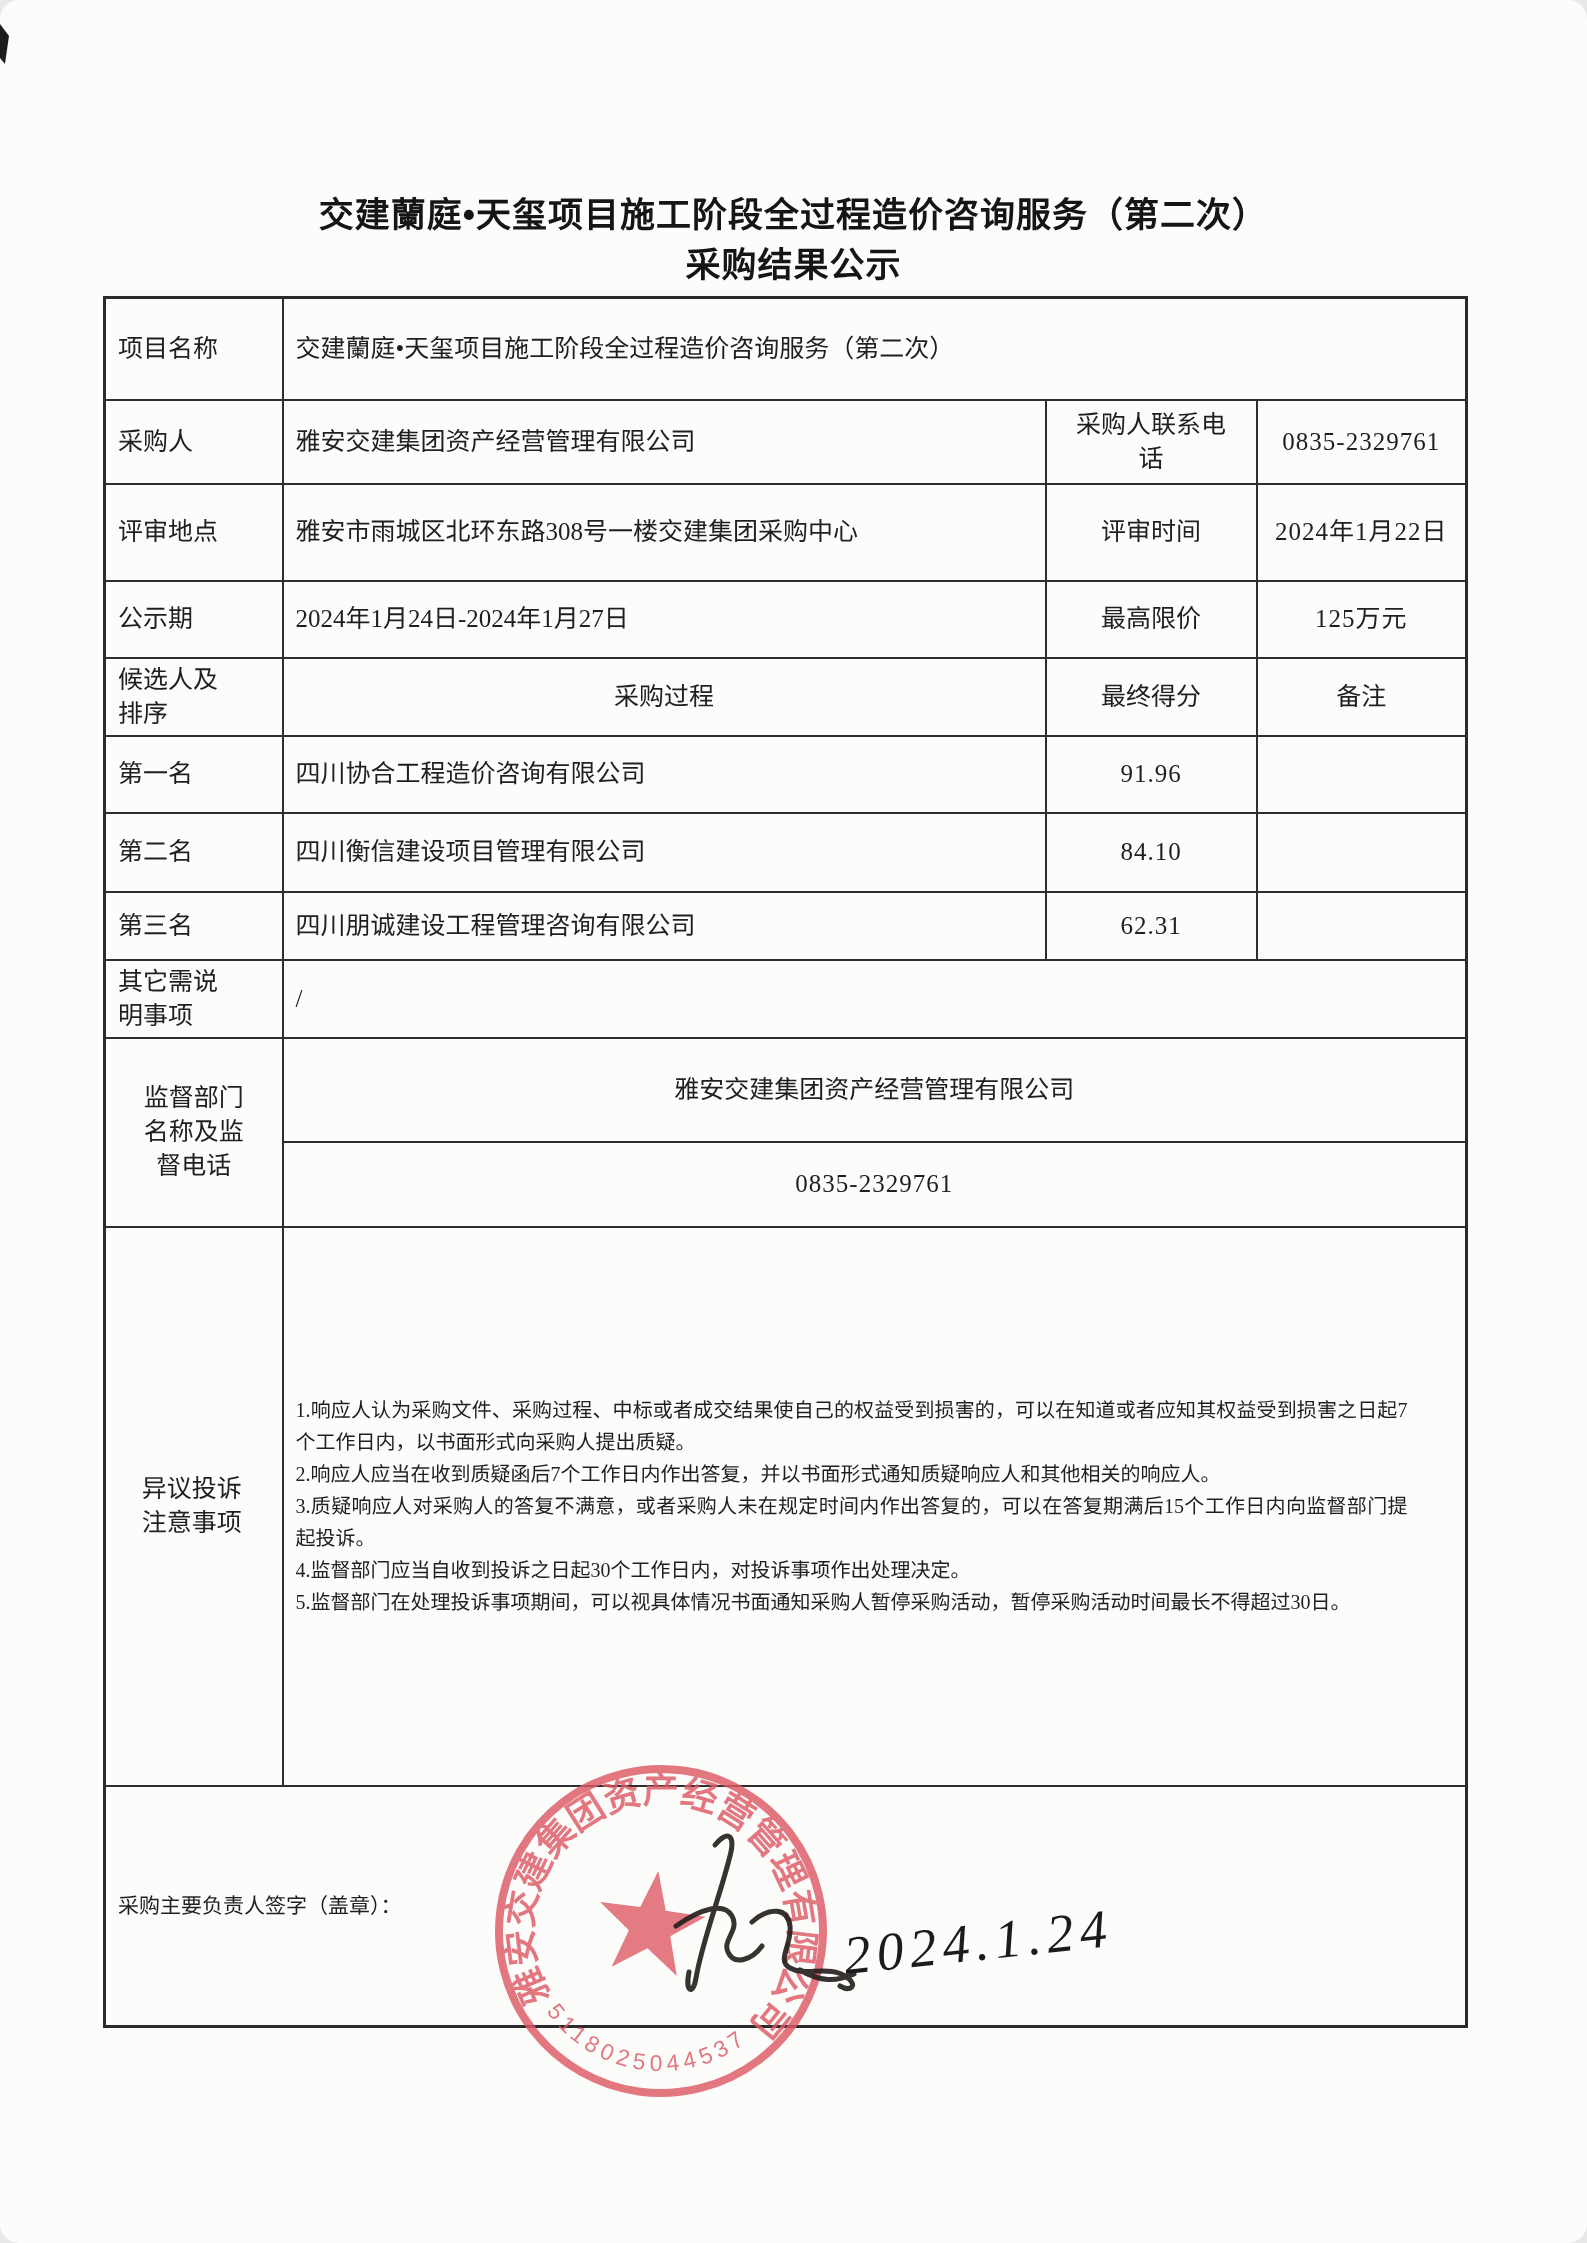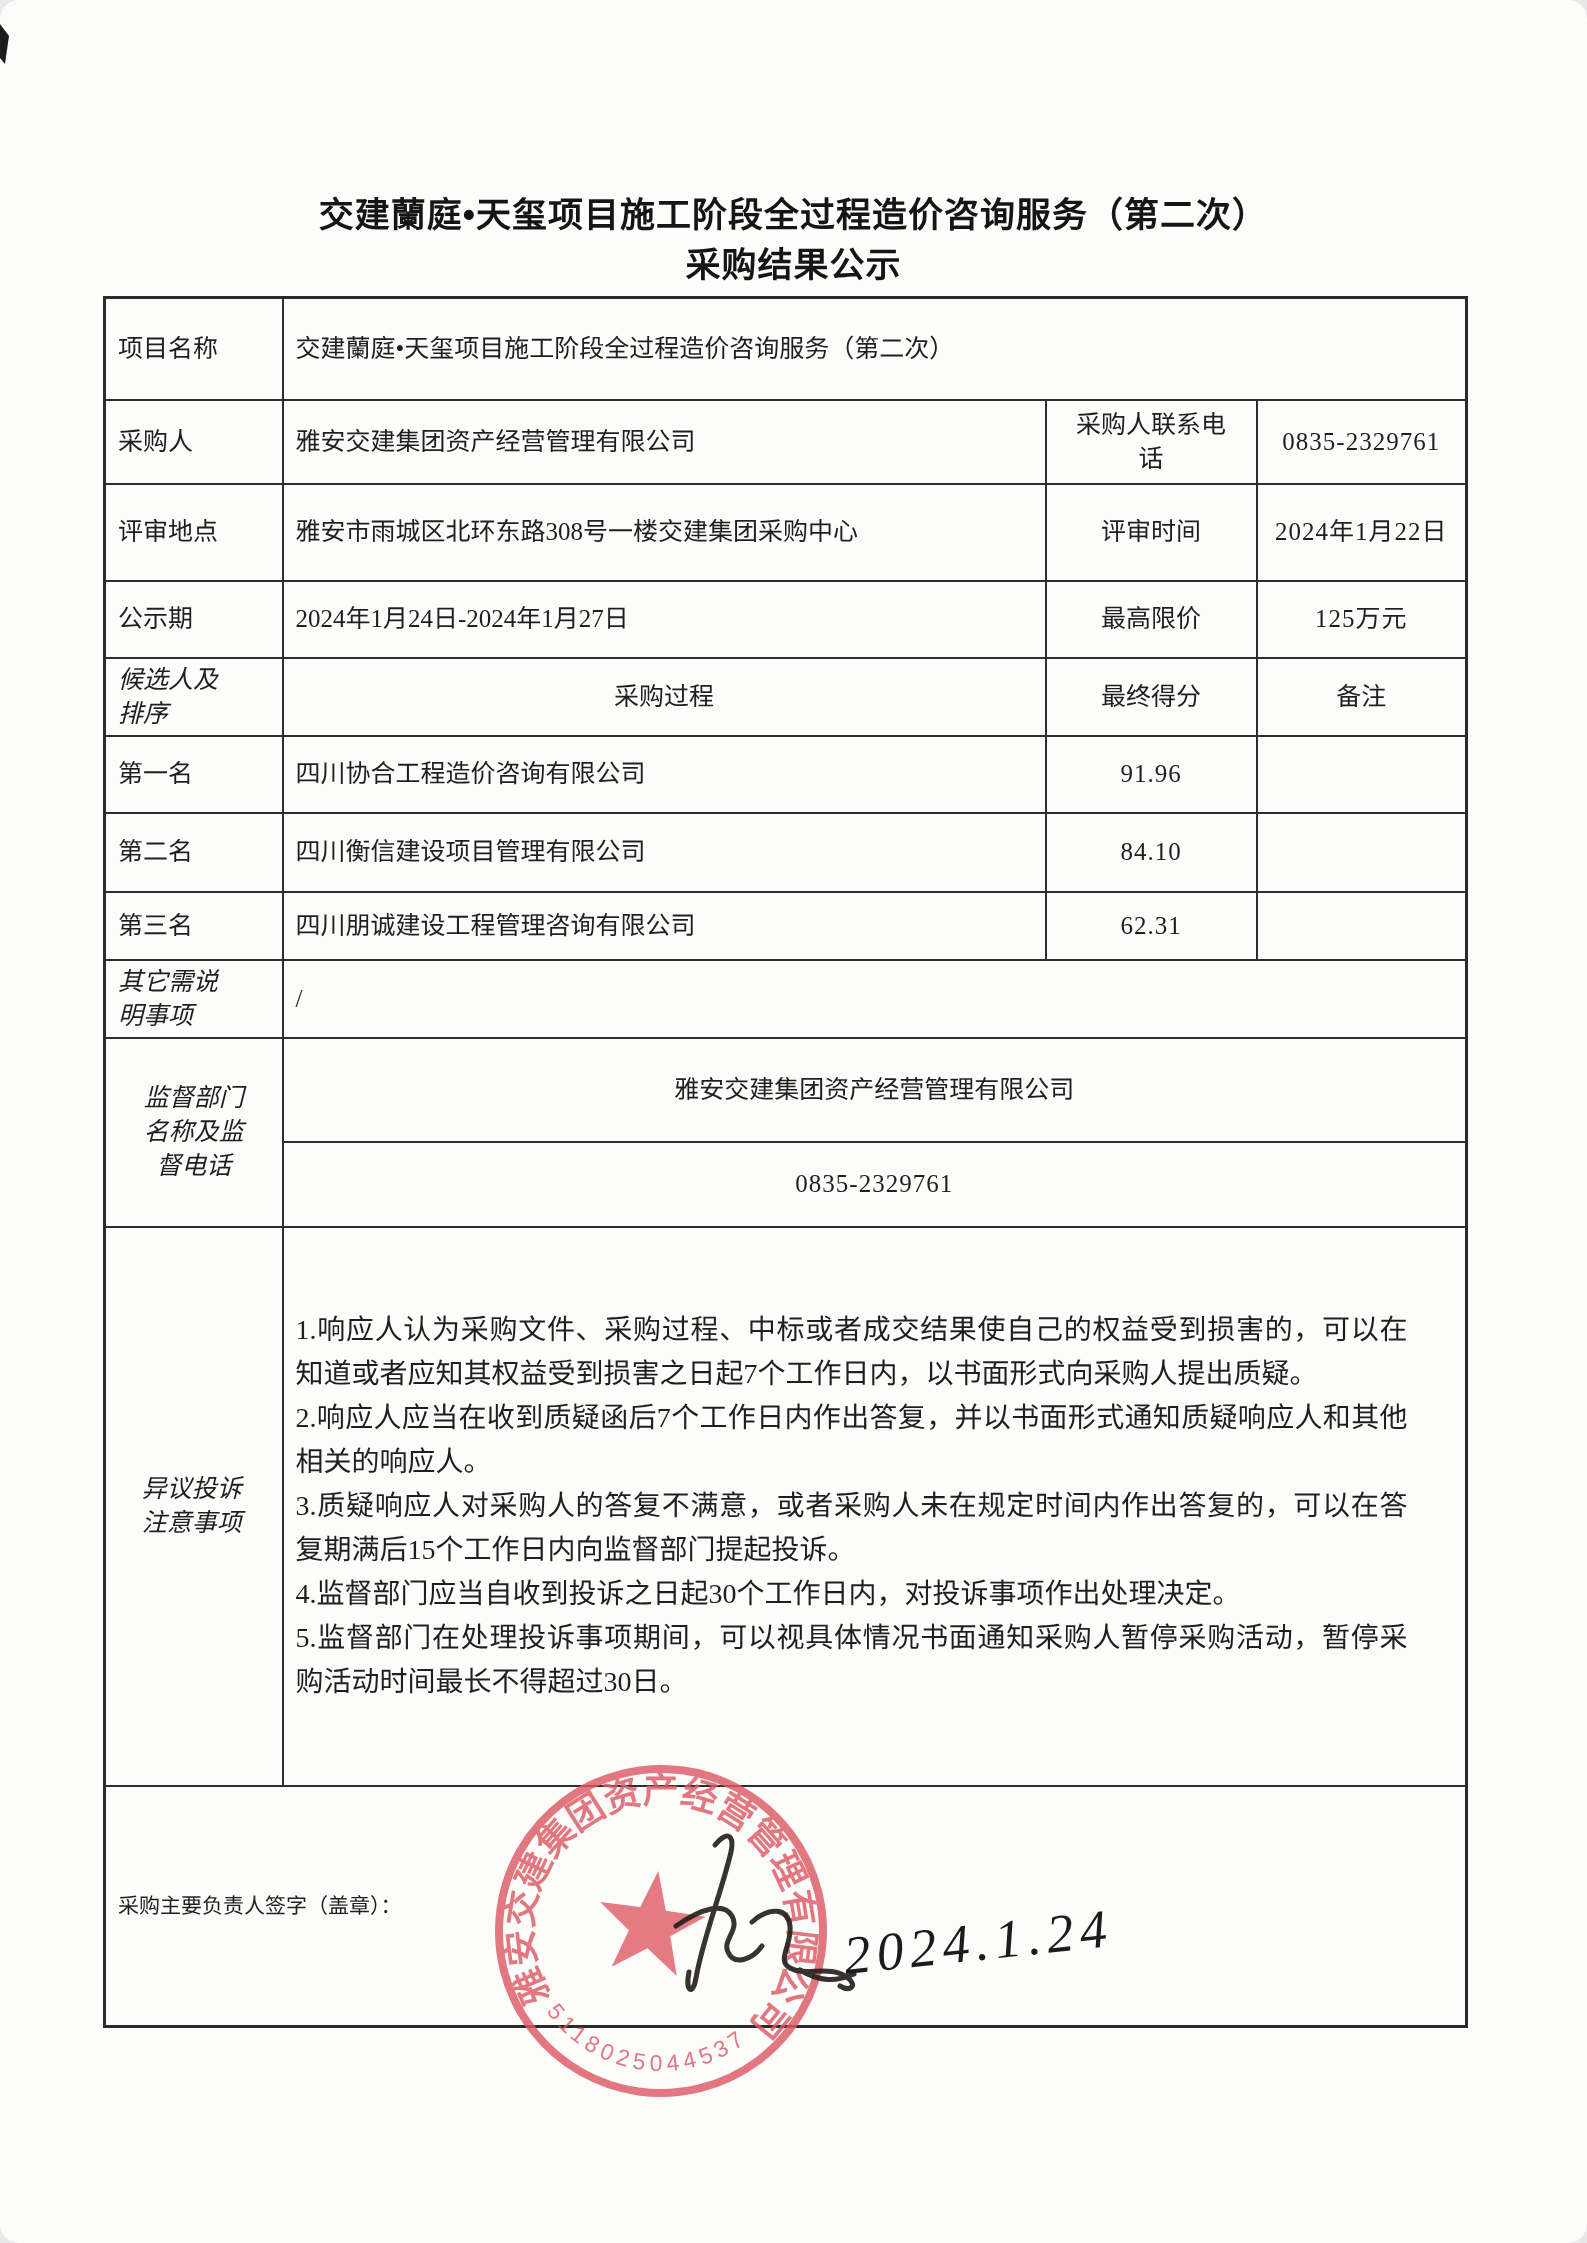--- a/index.html
+++ b/index.html
@@ -30,27 +30,27 @@
     border:3px solid #2b2b2b;
   }
   table.doc td{
     border:2px solid #2e2e2e;
     font-size:25px;line-height:34px;
     padding:4px 12px;vertical-align:middle;
     word-break:break-all;
     margin-left:20px;
   }
   td.lab{padding-left:10px;}
-  .wrap4{display:inline-block;width:104px;text-align:left;font-style:italic;}
+  .wrap4{display:inline-block;width:104px;text-align:left;}
   .wrap4.ctr{text-align:center;}
   .wrap6{display:inline-block;width:160px;text-align:center;}
   td.ctr{text-align:center;}
   td.num{text-align:center;font-size:26px;letter-spacing:1px;}
   td.notice-cell{padding:10px 12px 10px 14px;}
-  .notice-block{width:1112px;font-size:28px;line-height:44px;text-align:justify;}
+  .notice-block{width:1112px;font-size:20px;line-height:32px;text-align:justify;}
   .notice-line{margin:0;}
   td.sig-cell{position:relative;padding-left:10px;}
   .sig-label{position:relative;z-index:2;font-size:21px;}
   .stamp-layer{
     position:absolute;left:380px;top:1630px;width:820px;height:560px;
     z-index:3;pointer-events:none;
   }
 </style>
 </head>
 <body>

